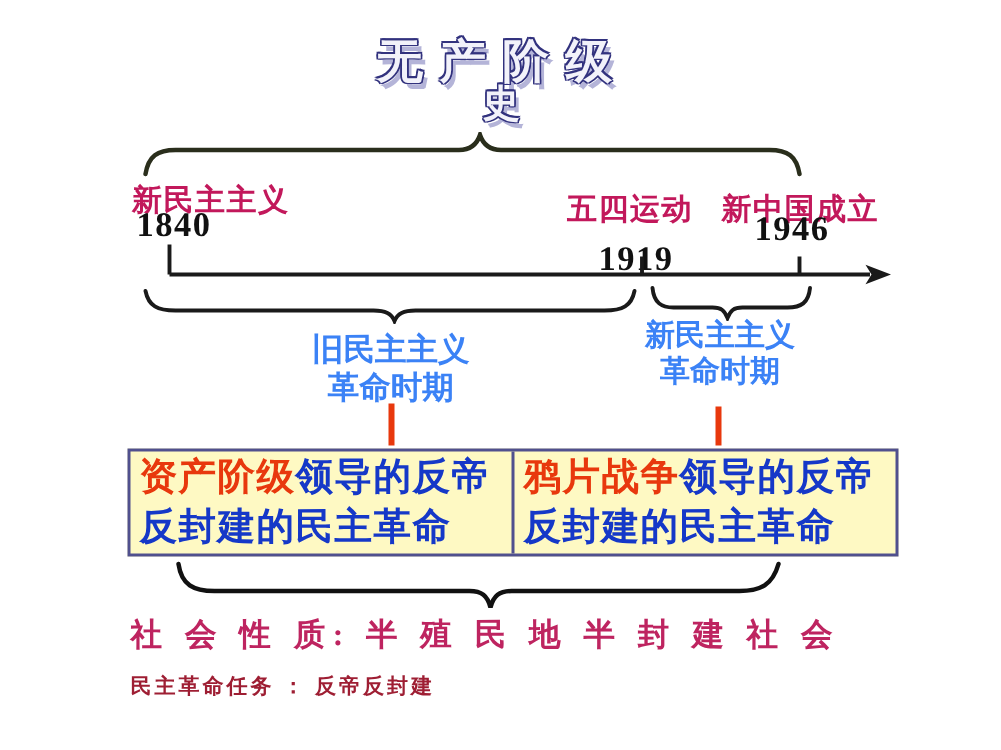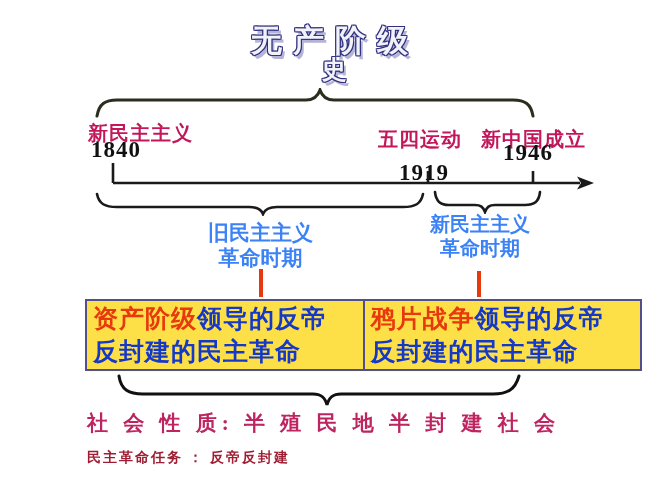--- a/index.html
+++ b/index.html
@@ -23,22 +23,22 @@
   .year-label{position:absolute;font-weight:bold;font-size:23px;color:#111111;letter-spacing:1px;white-space:nowrap;}
 
   
   .period{position:absolute;text-align:center;font-weight:bold;color:#3b82f6;white-space:nowrap;}
   .period-old{left:188px;top:221px;width:145px;font-size:21px;line-height:25px;}
   .period-new{left:416px;top:212px;width:128px;font-size:20px;line-height:24px;}
 
   .red-connector{position:absolute;width:4px;background:#E8380D;}
 
   
-  .boxes{position:absolute;left:85px;top:299px;width:557px;height:72px;display:flex;
-         border:2px solid #50508E;box-sizing:border-box;background:#fde047;}
+  .boxes{position:absolute;left:85px;top:299px;width:514px;height:72px;display:flex;
+         border:2px solid #50508E;box-sizing:border-box;background:#fef9c3;}
   .box-cell{flex:1;box-sizing:border-box;padding:1px 6px;
             font-family:"Liberation Sans", sans-serif;font-weight:bold;font-size:25px;
             line-height:33px;color:#1538C8;letter-spacing:1px;white-space:nowrap;}
   .box-cell.first{border-right:2px solid #50508E;}
   .hl{color:#E8380D;}
 
   
   .society-line{position:absolute;left:87px;top:409px;font-weight:bold;font-size:21px;
                 color:#BE2460;letter-spacing:5px;white-space:nowrap;}
   .task-line{position:absolute;left:87px;top:449px;font-weight:bold;font-size:14px;

